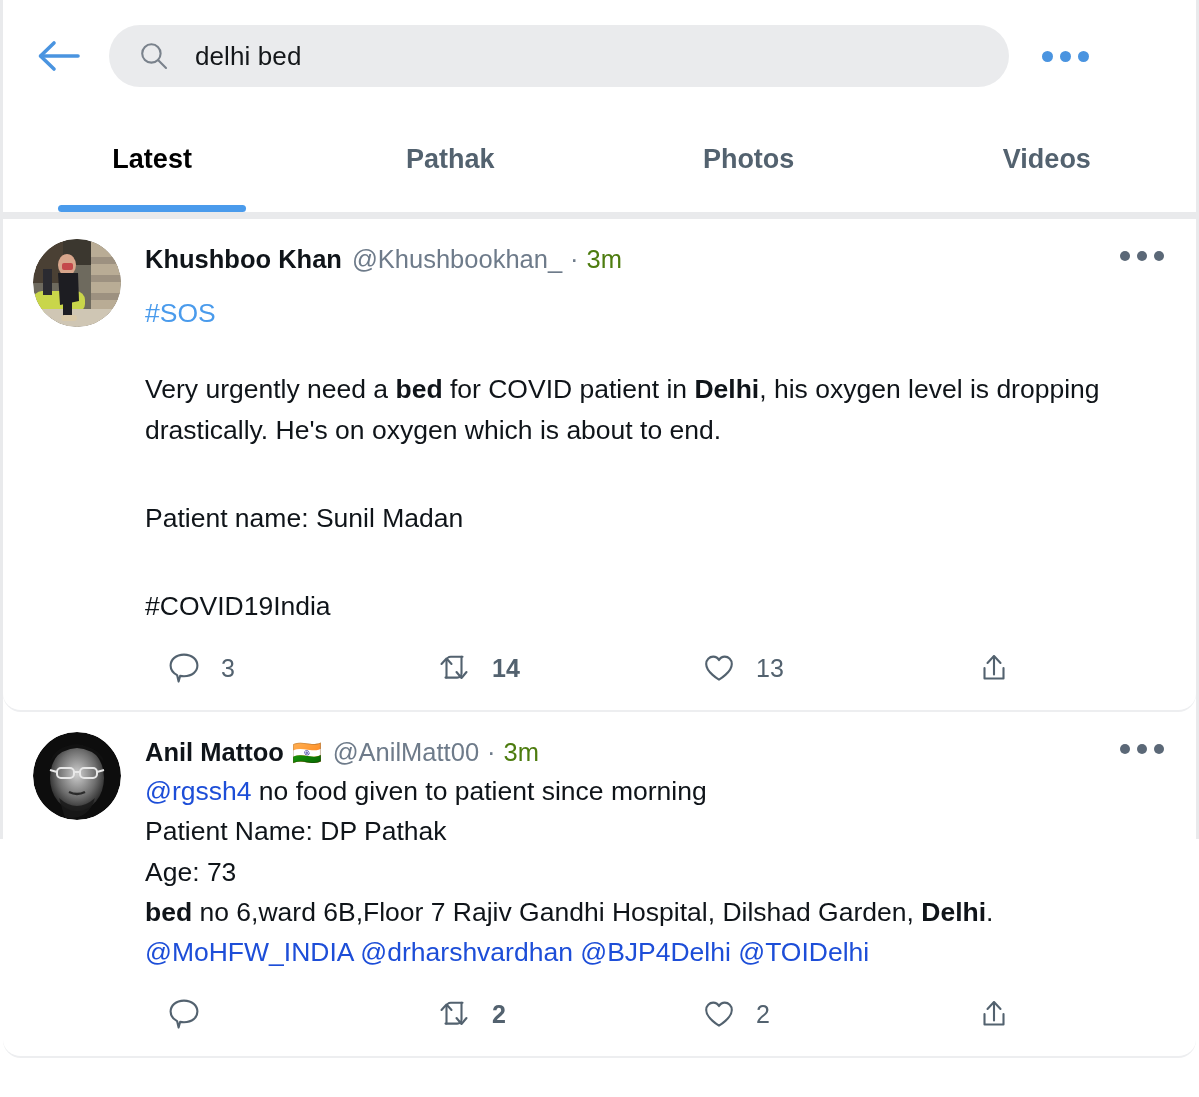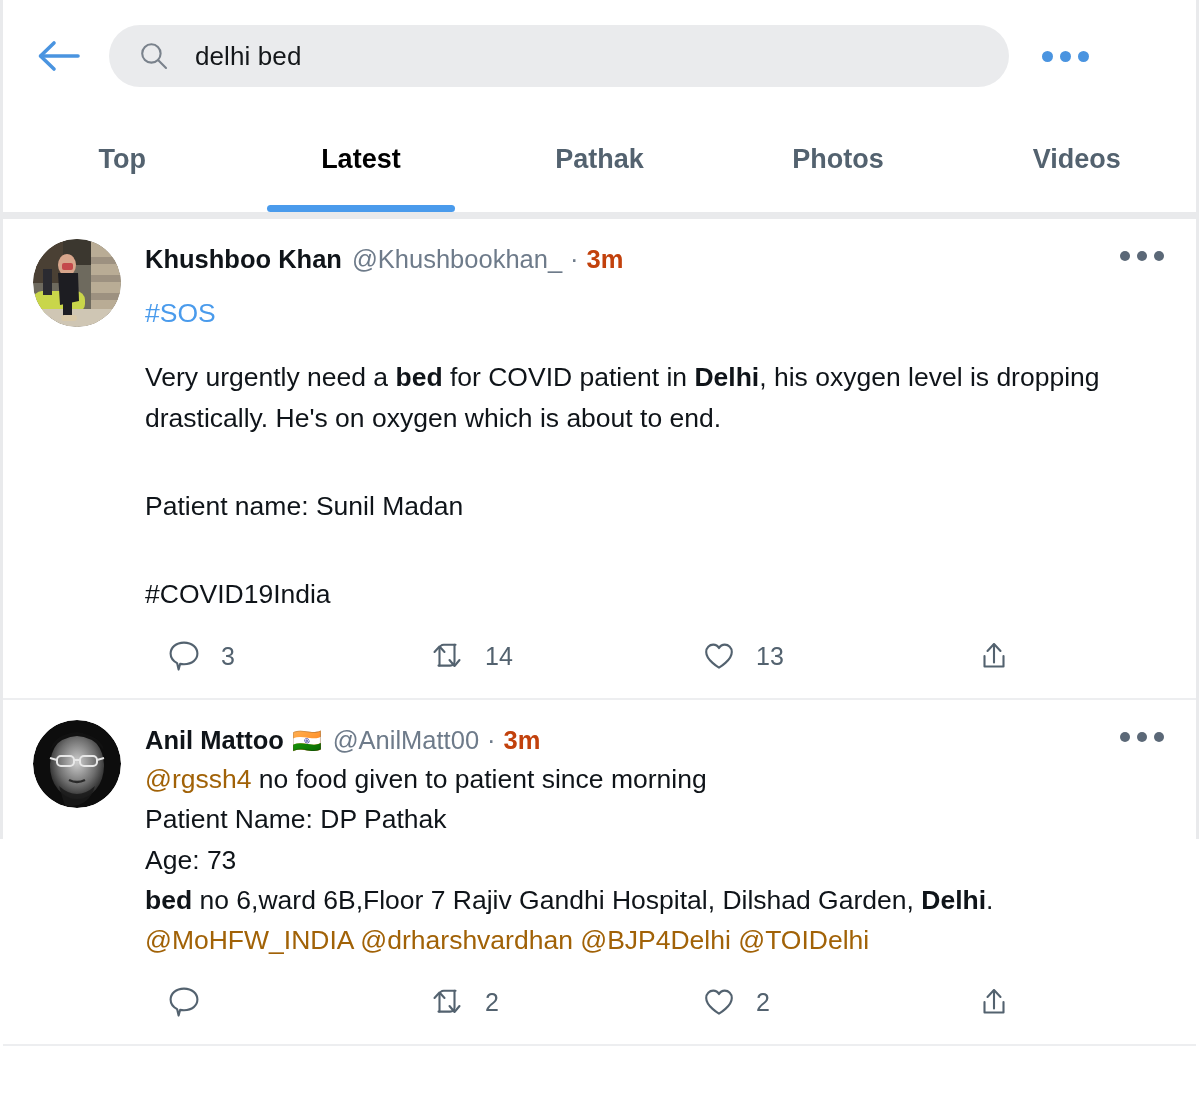--- a/index.html
+++ b/index.html
@@ -123,20 +123,21 @@
     height: 7px;
     background: #e9eaec;
   }
 
   
   .tweet {
     position: relative;
     padding: 20px 26px 0 30px;
     box-sizing: border-box;
     border-bottom: 2px solid #edeef0;
+    border-radius: 18px;
   }
   .tweet-row {
     display: flex;
     align-items: flex-start;
   }
   .avatar {
     width: 88px;
     height: 88px;
     flex: 0 0 88px;
     border-radius: 50%;
@@ -167,22 +168,21 @@
   }
   .tweet-head .handle {
     color: #6e7b8a;
     margin-left: 10px;
   }
   .tweet-head .sep {
     color: #6e7b8a;
     margin: 0 8px;
   }
   .tweet-head .time {
-    color: #c2410c;
-    font-weight: bold;
+    color: #4d7c0f;
   }
   .tweet-more {
     position: absolute;
     right: 32px;
     top: 32px;
     display: flex;
     align-items: center;
     gap: 7px;
     cursor: pointer;
   }
@@ -194,33 +194,33 @@
     display: block;
   }
 
   .tweet-text {
     font-size: 26.5px;
     line-height: 1.52;
     color: #0f1419;
     margin-top: 2px;
     word-wrap: break-word;
   }
-  .tweet-text .lnk { color: #a16207; }
+  .tweet-text .lnk { color: #1d4ed8; }
   .tweet-text b { font-weight: bold; }
 
   
   .sos-line {
     font-size: 26.5px;
     line-height: 1.5;
     color: #4a9bec;
     margin-top: 18px;
   }
   .tweet1-text {
     margin-left: 112px;
-    margin-top: 24px;
+    margin-top: 36px;
     margin-right: 40px;
     font-size: 26.5px;
     line-height: 1.52;
     color: #0f1419;
   }
   .tweet1-text .para { margin: 0 0 48px 0; }
   .tweet1-text .para:last-child { margin-bottom: 0; }
 
   
   .actions {
@@ -235,21 +235,21 @@
     align-items: center;
     cursor: pointer;
     position: absolute;
   }
   .act .cnt {
     font-size: 25px;
     color: #53626f;
     margin-left: 20px;
   }
   .act-reply  { left: 22px; }
-  .act-rt     { left: 284px; }
+  .act-rt     { left: 291px; font-weight: bold; }
   .act-like   { left: 557px; }
   .act-share  { left: 832px; }
 
   svg { display: block; }
 </style>
 </head>
 <body>
 
 <div class="page">
 
@@ -271,23 +271,20 @@
     </div>
 
     <div class="topbar-more">
       <i></i>
       <i></i>
       <i></i>
     </div>
   </div>
 
   <div class="tabs">
-    <div class="tab">
-        <span>Top</span>
-      </div>
     <div class="tab active">
         <span>Latest</span>
       </div>
     <div class="tab">
         <span>Pathak</span>
       </div>
     <div class="tab">
         <span>Photos</span>
       </div>
     <div class="tab">

